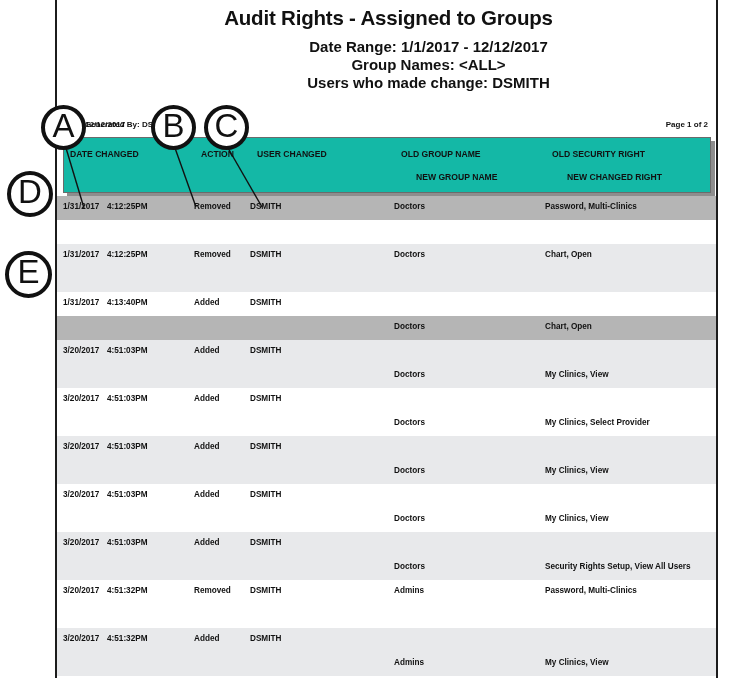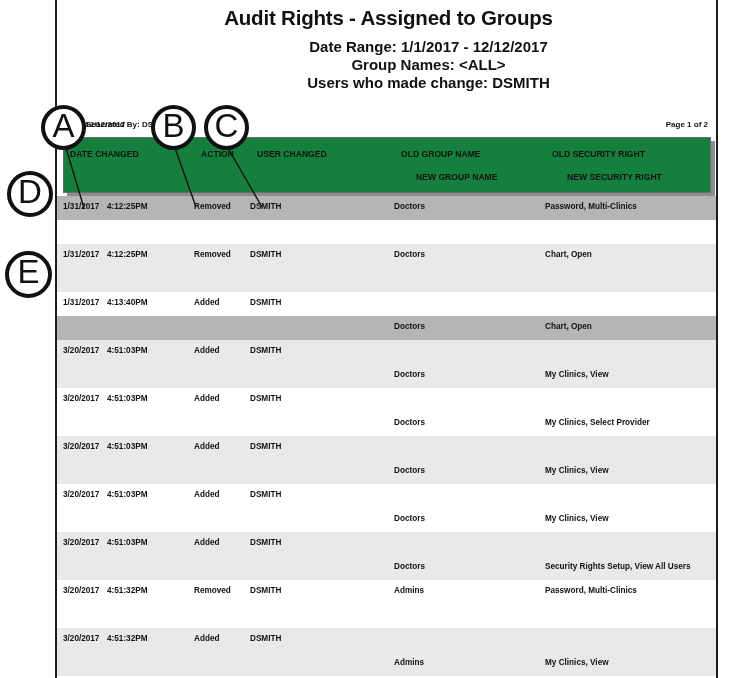--- a/index.html
+++ b/index.html
@@ -48,21 +48,21 @@
     font-size:8px;font-weight:bold;color:#111;
   }
   .meta-right{
     position:absolute;right:8px;top:120px;
     font-size:8px;font-weight:bold;color:#111;
   }
   
   #hdr-box{
     position:absolute;left:6px;top:137px;
     width:648px;height:56px;
-    background:#15803d;
+    background:#14b8a6;
     border:1px solid #6b6b6b;
     box-sizing:border-box;
     box-shadow:4px 4px 0 0 #8d8d8d;
   }
   .hcell{
     position:absolute;font-size:8.6px;font-weight:bold;color:#111;
     white-space:nowrap;
   }
   .hrow1{top:11px;} .hrow2{top:34px;padding-left:15px;}
   
@@ -125,21 +125,21 @@
   <div class="meta-center">Report Generated By: DSMITH</div>
   <div class="meta-right">Page 1 of 2</div>
 
   <div id="hdr-box">
     <div class="hcell hrow1 c-date">DATE CHANGED</div>
     <div class="hcell hrow1 c-action">ACTION</div>
     <div class="hcell hrow1 c-user">USER CHANGED</div>
     <div class="hcell hrow1 c-group">OLD GROUP NAME</div>
     <div class="hcell hrow1 c-right">OLD SECURITY RIGHT</div>
     <div class="hcell hrow2 c-group">NEW GROUP NAME</div>
-    <div class="hcell hrow2 c-right">NEW SECURITY RIGHT</div>
+    <div class="hcell hrow2 c-right">NEW CHANGED RIGHT</div>
   </div>
 
   <div id="rows">
       <div class="rec">
         <div class="line hl">
           <div class="cell c-date">1/31/2017</div>
           <div class="cell c-time">4:12:25PM</div>
           <div class="cell c-action">Removed</div>
           <div class="cell c-user">DSMITH</div>
           <div class="cell c-group">Doctors</div>

